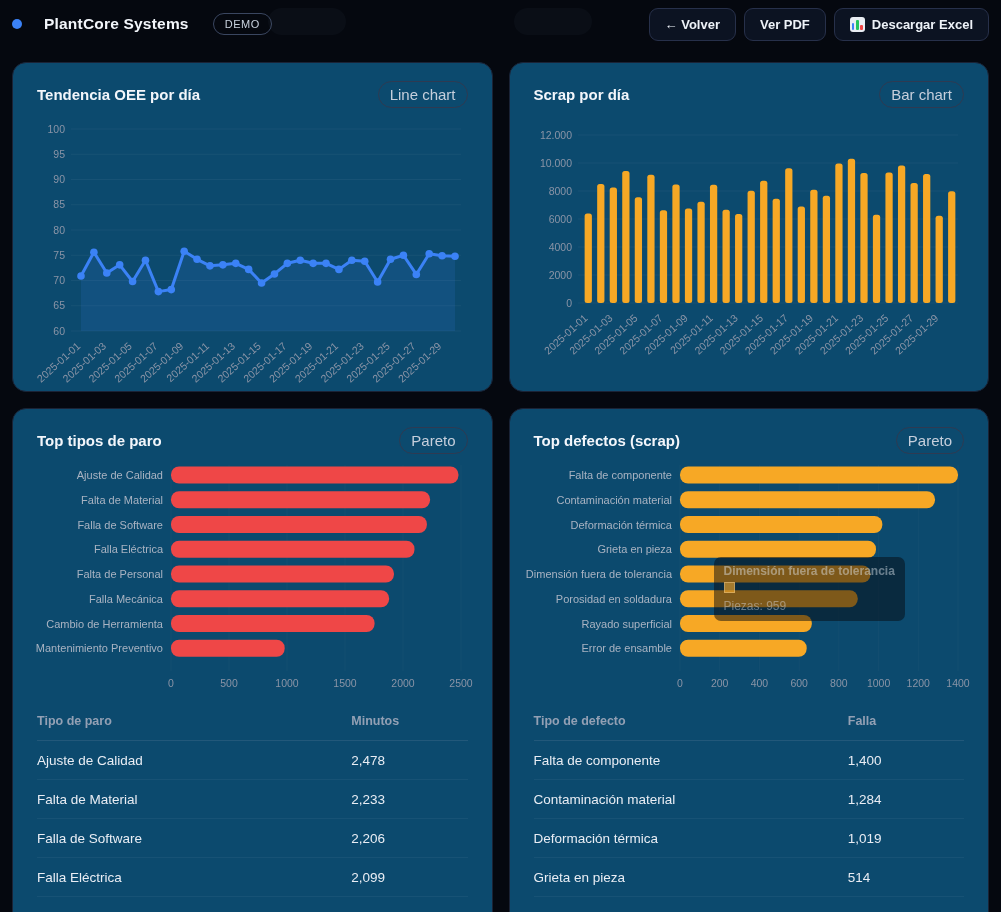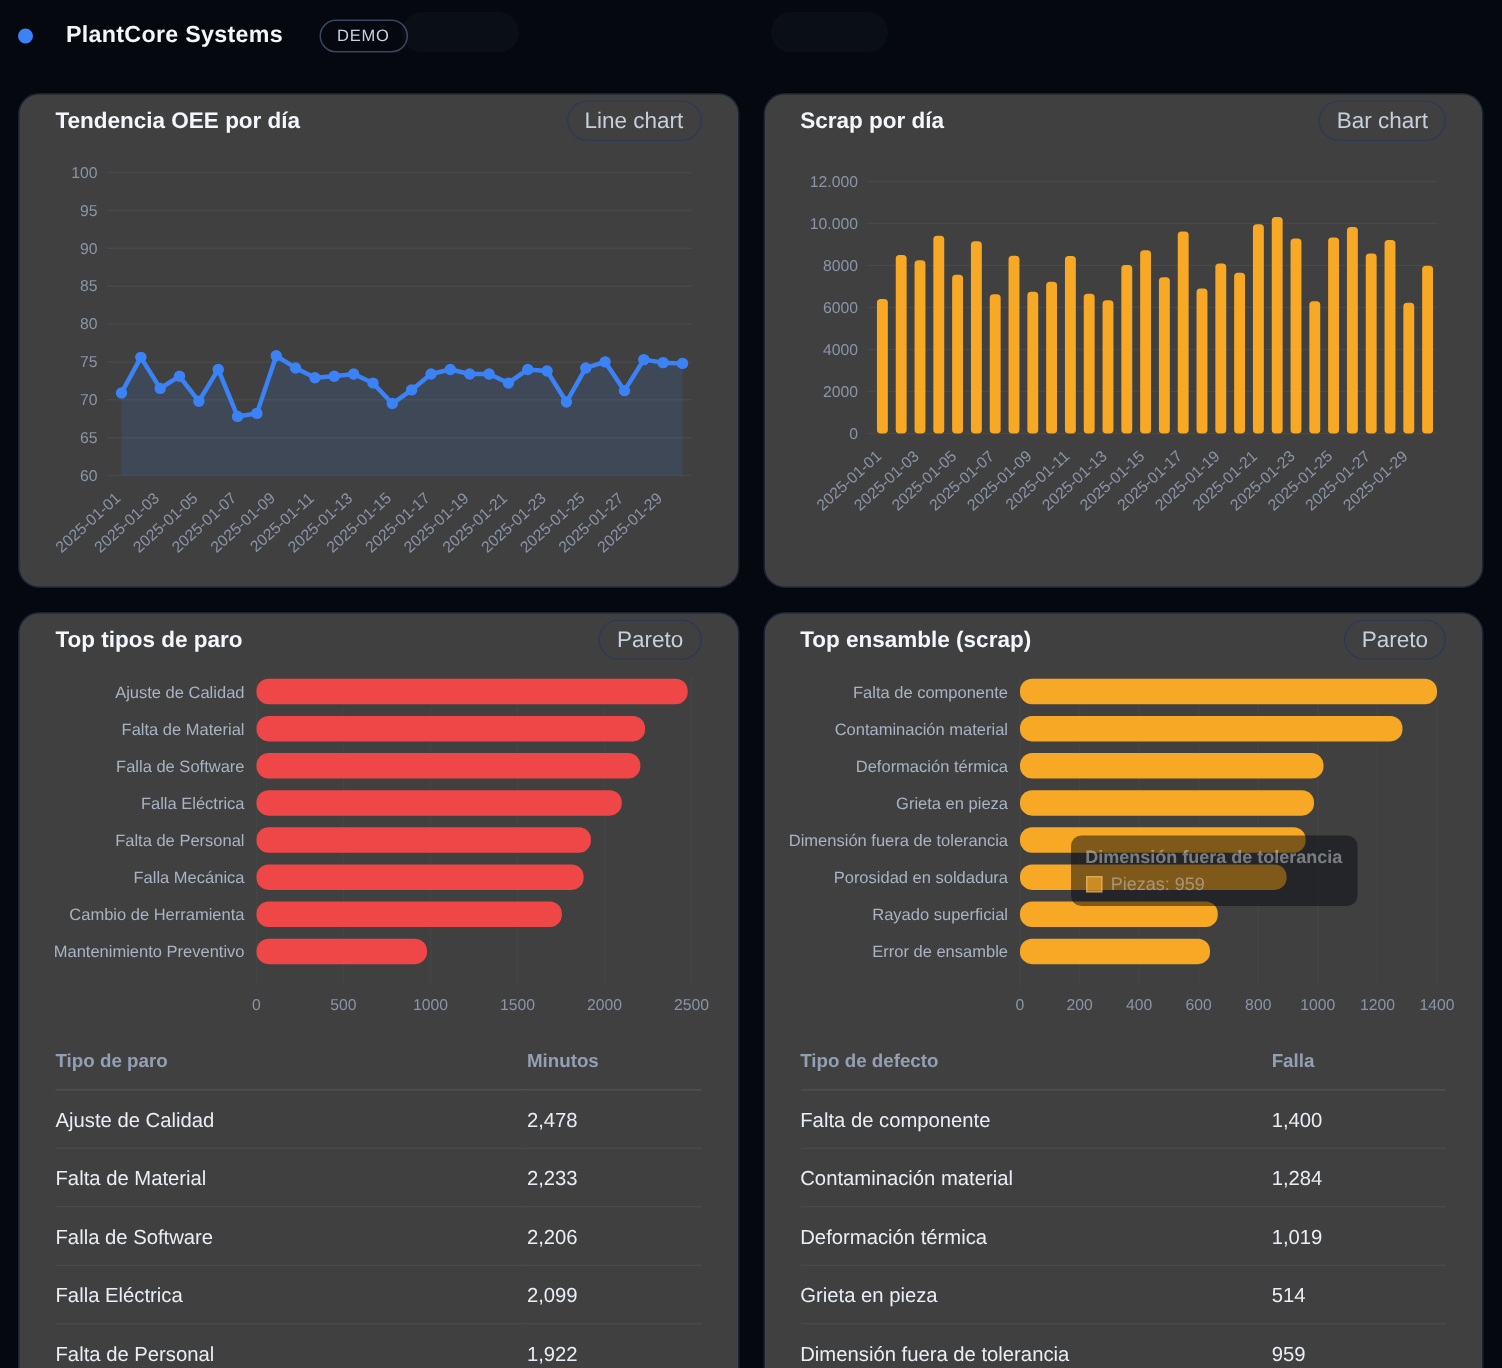--- a/index.html
+++ b/index.html
@@ -14,47 +14,63 @@
   .ghost { position:absolute; top:8px; height:27px; width:78px; border-radius:999px; background:rgba(148,163,184,0.045); }
   .g1 { left:268px; } .g2 { left:514px; }
   .header-actions { margin-left:auto; display:flex; gap:8px; }
   .btn { display:flex; align-items:center; gap:7px; background:#0c1322; border:1px solid #27304a; border-radius:9px; padding:8px 15px; font-size:13px; font-weight:bold; color:#eef2f8; cursor:pointer; font-family:inherit; }
   .xl-icon { width:15px; height:15px; background:#e9edf3; border-radius:3px; display:inline-flex; align-items:flex-end; justify-content:center; gap:1.5px; padding:2px; }
   .xlb { width:3px; border-radius:1px; }
   .xlb.b { height:7px; background:#3b82f6; } .xlb.g { height:10px; background:#22c55e; } .xlb.r { height:5px; background:#ef4444; }
 
   
   .grid { display:grid; grid-template-columns:1fr 1fr; grid-template-rows:330px 640px; gap:16px; padding:14px 12px 0 12px; }
-  .card { background:#404040; border:1px solid #1a2336; border-radius:14px; padding:2px 24px; position:relative; overflow:hidden; }
+  .card { background:#0c4a6e; border:1px solid #1a2336; border-radius:14px; padding:16px 24px; position:relative; overflow:hidden; }
   .card-head { display:flex; justify-content:space-between; align-items:center; height:30px; }
   .card-title { font-size:15px; font-weight:bold; color:#f3f6fb; }
   .chip { border:1px solid #2e3a52; border-radius:999px; padding:4px 11px; font-size:15px; color:#c6cfdc; white-space:nowrap; }
   svg.chart { display:block; margin-top:4px; overflow:visible; }
 
   
   table { width:100%; border-collapse:collapse; margin-top:4px; }
   th { text-align:left; font-size:12.5px; font-weight:bold; color:#93a0b4; padding:13px 0 12px 0; border-bottom:1px solid rgba(148,163,184,0.16); }
   th:last-child, td:last-child { width:27%; }
   td { font-size:13.5px; color:#e9edf4; padding:11.5px 0; border-bottom:1px solid rgba(148,163,184,0.09); }
 
   
   .tooltip { position:absolute; left:204px; top:148px; background:rgba(6,9,15,0.5); border-radius:7px; padding:7px 10px 8px 10px; white-space:nowrap; pointer-events:none; }
   .tooltip-title { font-size:12px; font-weight:bold; color:rgba(226,232,240,0.45); }
-  .tooltip-row { display:flex; align-items:center; gap:6px; margin-top:4px; font-size:12px; color:rgba(226,232,240,0.42); }
+  .tooltip-row { display:flex; align-items:flex-start; gap:6px; margin-top:4px; font-size:12px; color:rgba(226,232,240,0.42);flex-direction:column; }
   .tooltip-swatch { width:11px; height:11px; background:rgba(247,168,37,0.65); border:1px solid rgba(255,255,255,0.25); }
 </style>
 </head>
 <body>
 
 <div class="header">
   <span class="dot"></span>
   <span class="brand">PlantCore Systems</span>
   <span class="demo-badge">DEMO</span>
   <span class="ghost g1"></span>
   <span class="ghost g2"></span>
+  <div class="header-actions">
+    <button class="btn">
+        <span>← Volver</span>
+      </button>
+    <button class="btn">
+        <span>Ver PDF</span>
+      </button>
+    <button class="btn">
+      <span class="xl-icon">
+          <span class="xlb b"></span>
+          <span class="xlb g"></span>
+          <span class="xlb r"></span>
+        </span>
+      <span>Descargar Excel</span>
+    </button>
+  </div>
 </div>
 
 <div class="grid">
 
   <div class="card">
     <div class="card-head">
       <span class="card-title">Tendencia OEE por día</span>
       <span class="chip">Line chart</span>
     </div>
     <svg class="chart" width="430" height="280">
@@ -256,21 +272,21 @@
           <tr>
             <td>Falta de Personal</td>
             <td>1,922</td>
           </tr>
         </tbody>
       </table>
   </div>
 
   <div class="card">
     <div class="card-head">
-      <span class="card-title">Top ensamble (scrap)</span>
+      <span class="card-title">Top defectos (scrap)</span>
       <span class="chip">Pareto</span>
     </div>
     <svg class="chart" width="430" height="238">
         <line x1="146" x2="146" y1="6" y2="212" stroke="rgba(148,163,184,0.05)"></line>
         <text x="146" y="228" fill="#8a94a6" font-size="10.5" font-family="Liberation Sans, sans-serif" text-anchor="middle">0</text>
         <line x1="185.71428571428572" x2="185.71428571428572" y1="6" y2="212" stroke="rgba(148,163,184,0.05)"></line>
         <text x="185.71428571428572" y="228" fill="#8a94a6" font-size="10.5" font-family="Liberation Sans, sans-serif" text-anchor="middle">200</text>
         <line x1="225.42857142857144" x2="225.42857142857144" y1="6" y2="212" stroke="rgba(148,163,184,0.05)"></line>
         <text x="225.42857142857144" y="228" fill="#8a94a6" font-size="10.5" font-family="Liberation Sans, sans-serif" text-anchor="middle">400</text>
         <line x1="265.1428571428571" x2="265.1428571428571" y1="6" y2="212" stroke="rgba(148,163,184,0.05)"></line>

